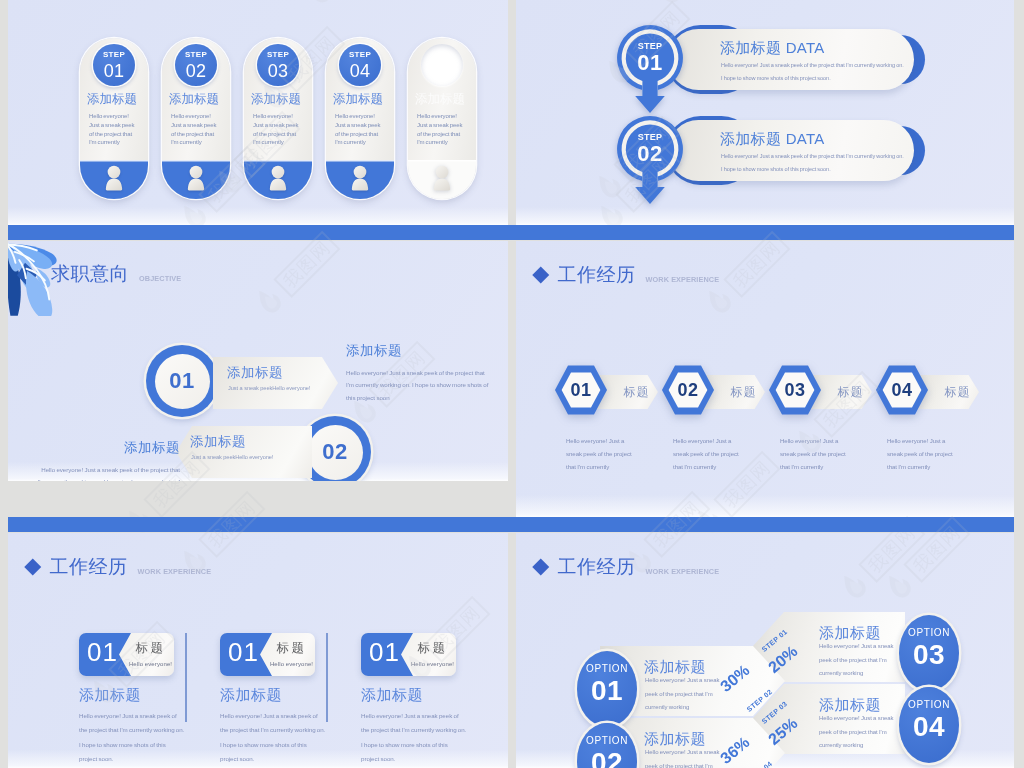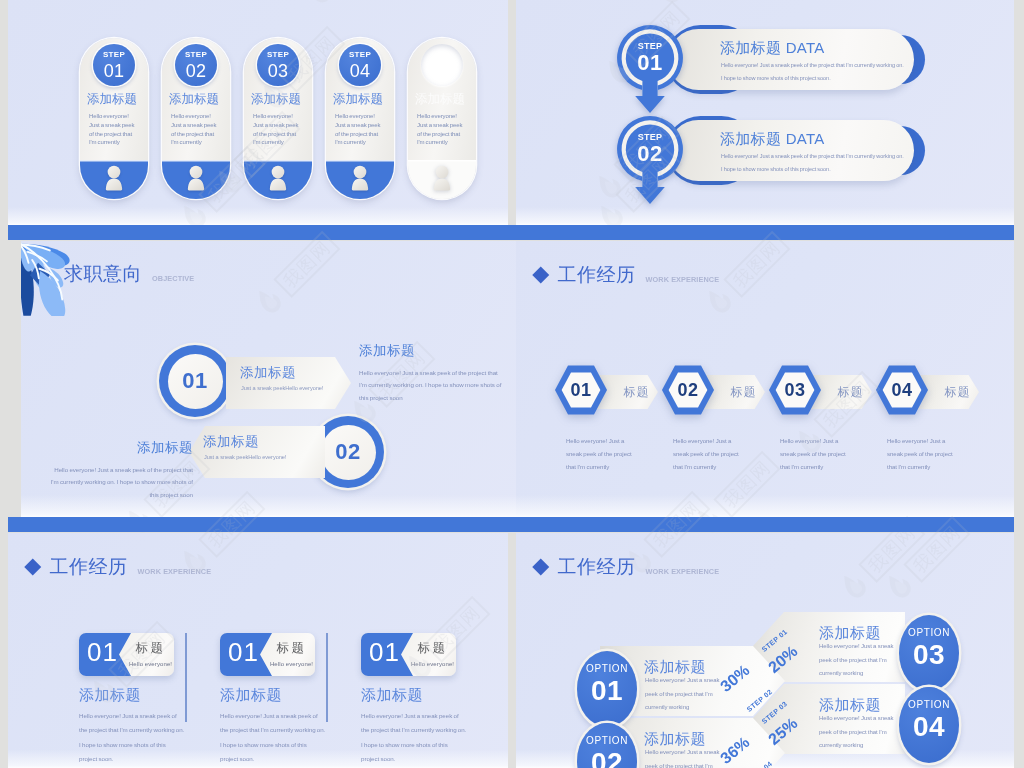--- a/index.html
+++ b/index.html
@@ -7,21 +7,21 @@
        font-family:"Liberation Sans",sans-serif;}
   .page{position:relative;width:1024px;height:768px;}
   .slide{position:absolute;overflow:hidden;
      background:
        linear-gradient(to bottom,rgba(255,255,255,0) 92%,rgba(252,253,255,.75) 99%,rgba(255,255,255,.95) 100%),
        linear-gradient(125deg,#dce2f6 0%,#dee4f7 45%,#e3e7f8 100%);}
   .bar{position:absolute;left:8px;width:1006px;height:15px;background:#4277d8;}
   
   #s1{left:8px;top:0;width:500px;height:225px;}
   #s2{left:516px;top:0;width:498px;height:225px;}
-  #s3{left:21px;top:241px;width:500px;height:276px;}
+  #s3{left:8px;top:241px;width:500px;height:240px;}
   #s4{left:516px;top:241px;width:498px;height:276px;}
   #s5{left:8px;top:533px;width:500px;height:235px;}
   #s6{left:516px;top:533px;width:498px;height:235px;}
   #bar1{top:225px;}
   #bar2{top:517px;}
 
 
   
   .wmlayer{position:absolute;left:0;top:0;width:1024px;height:768px;
      pointer-events:none;overflow:hidden;z-index:50;}

